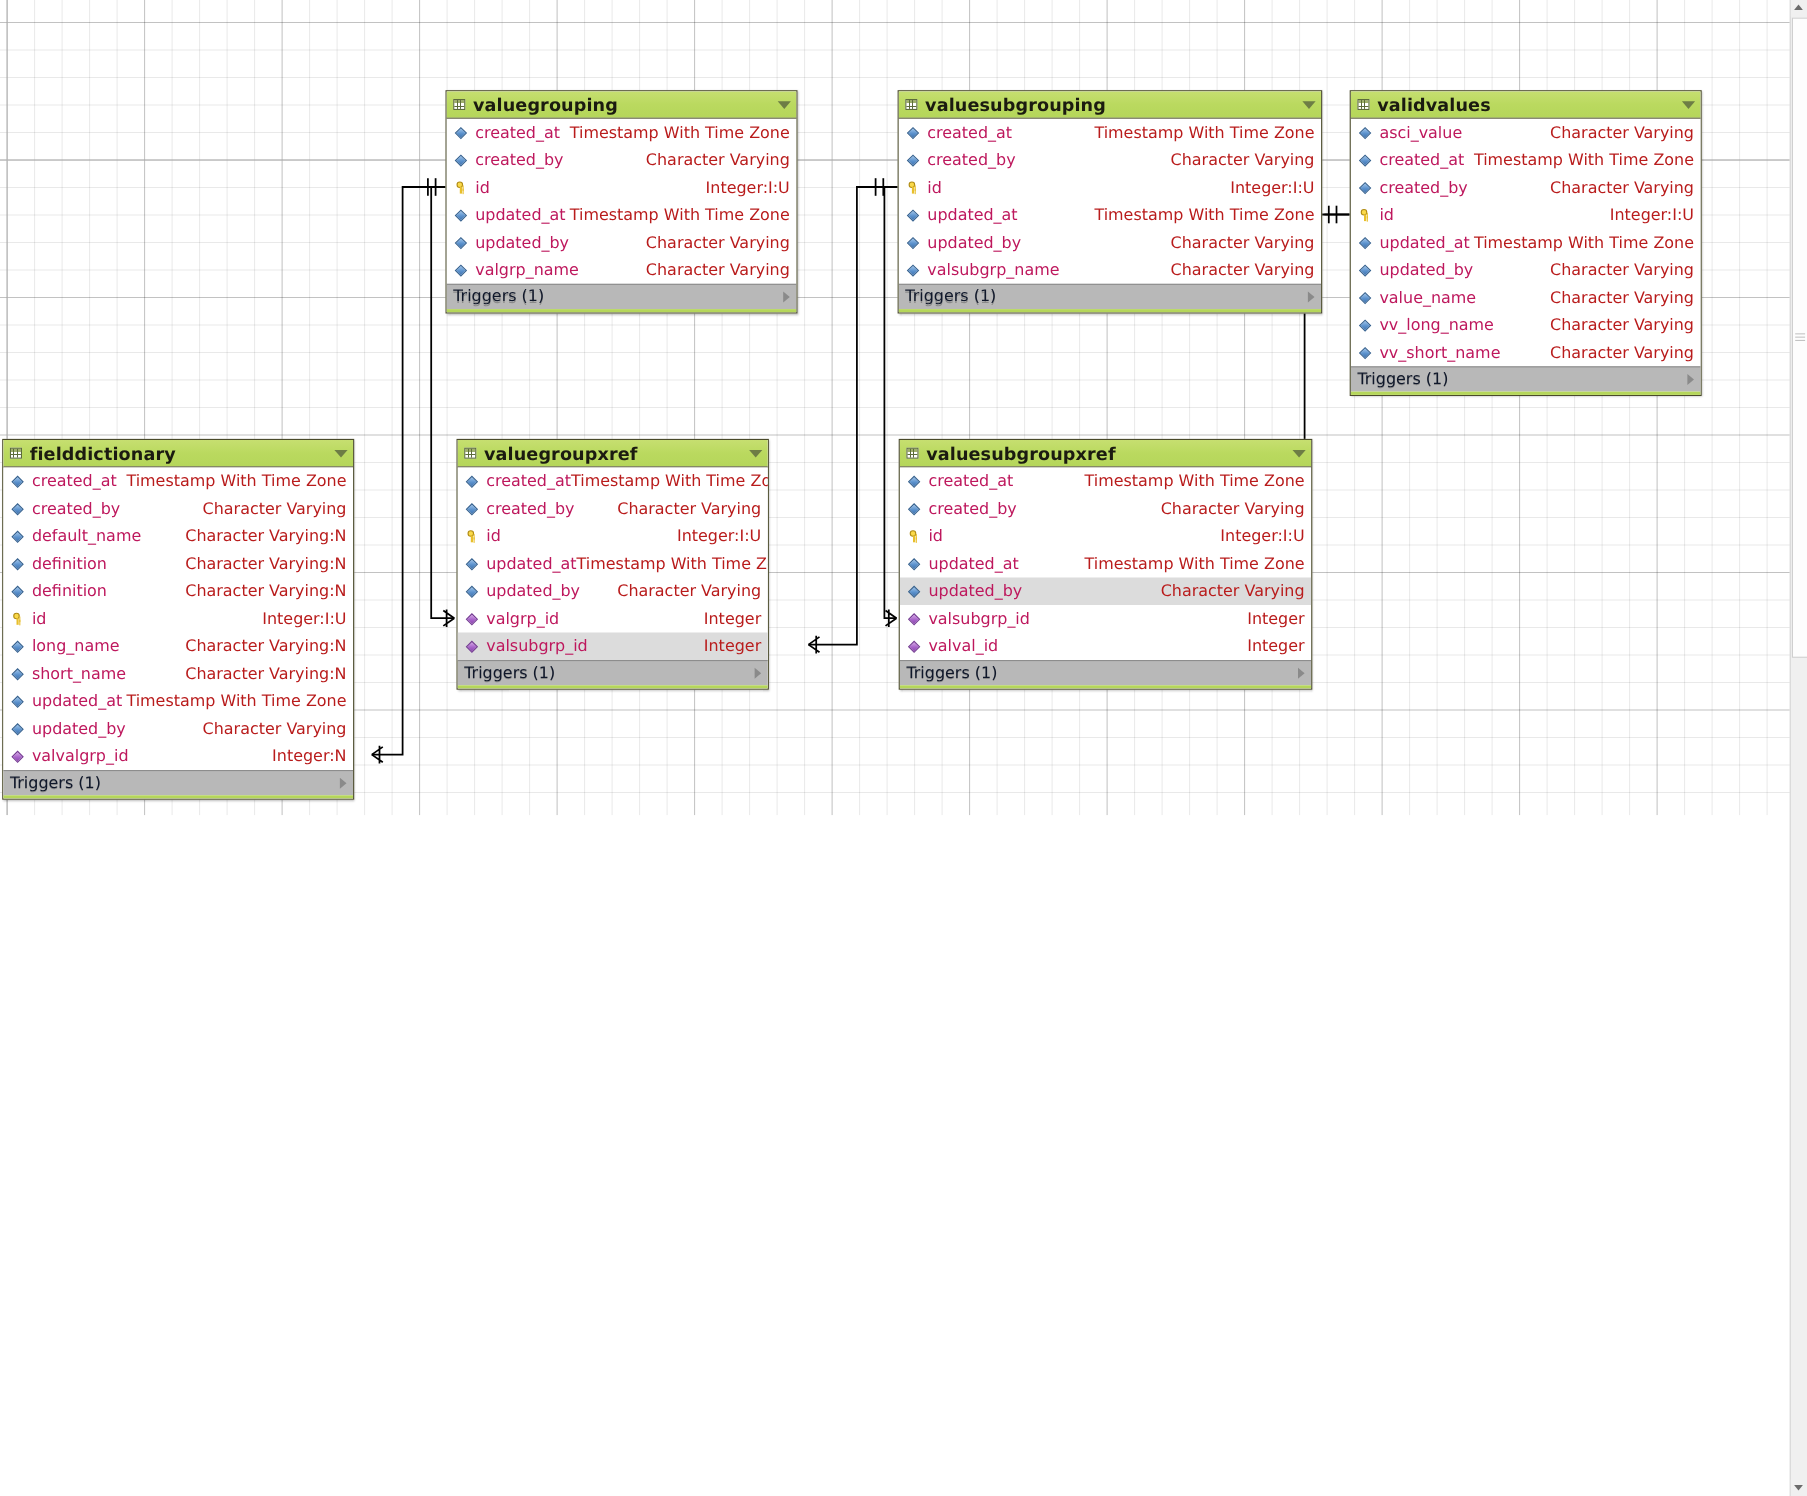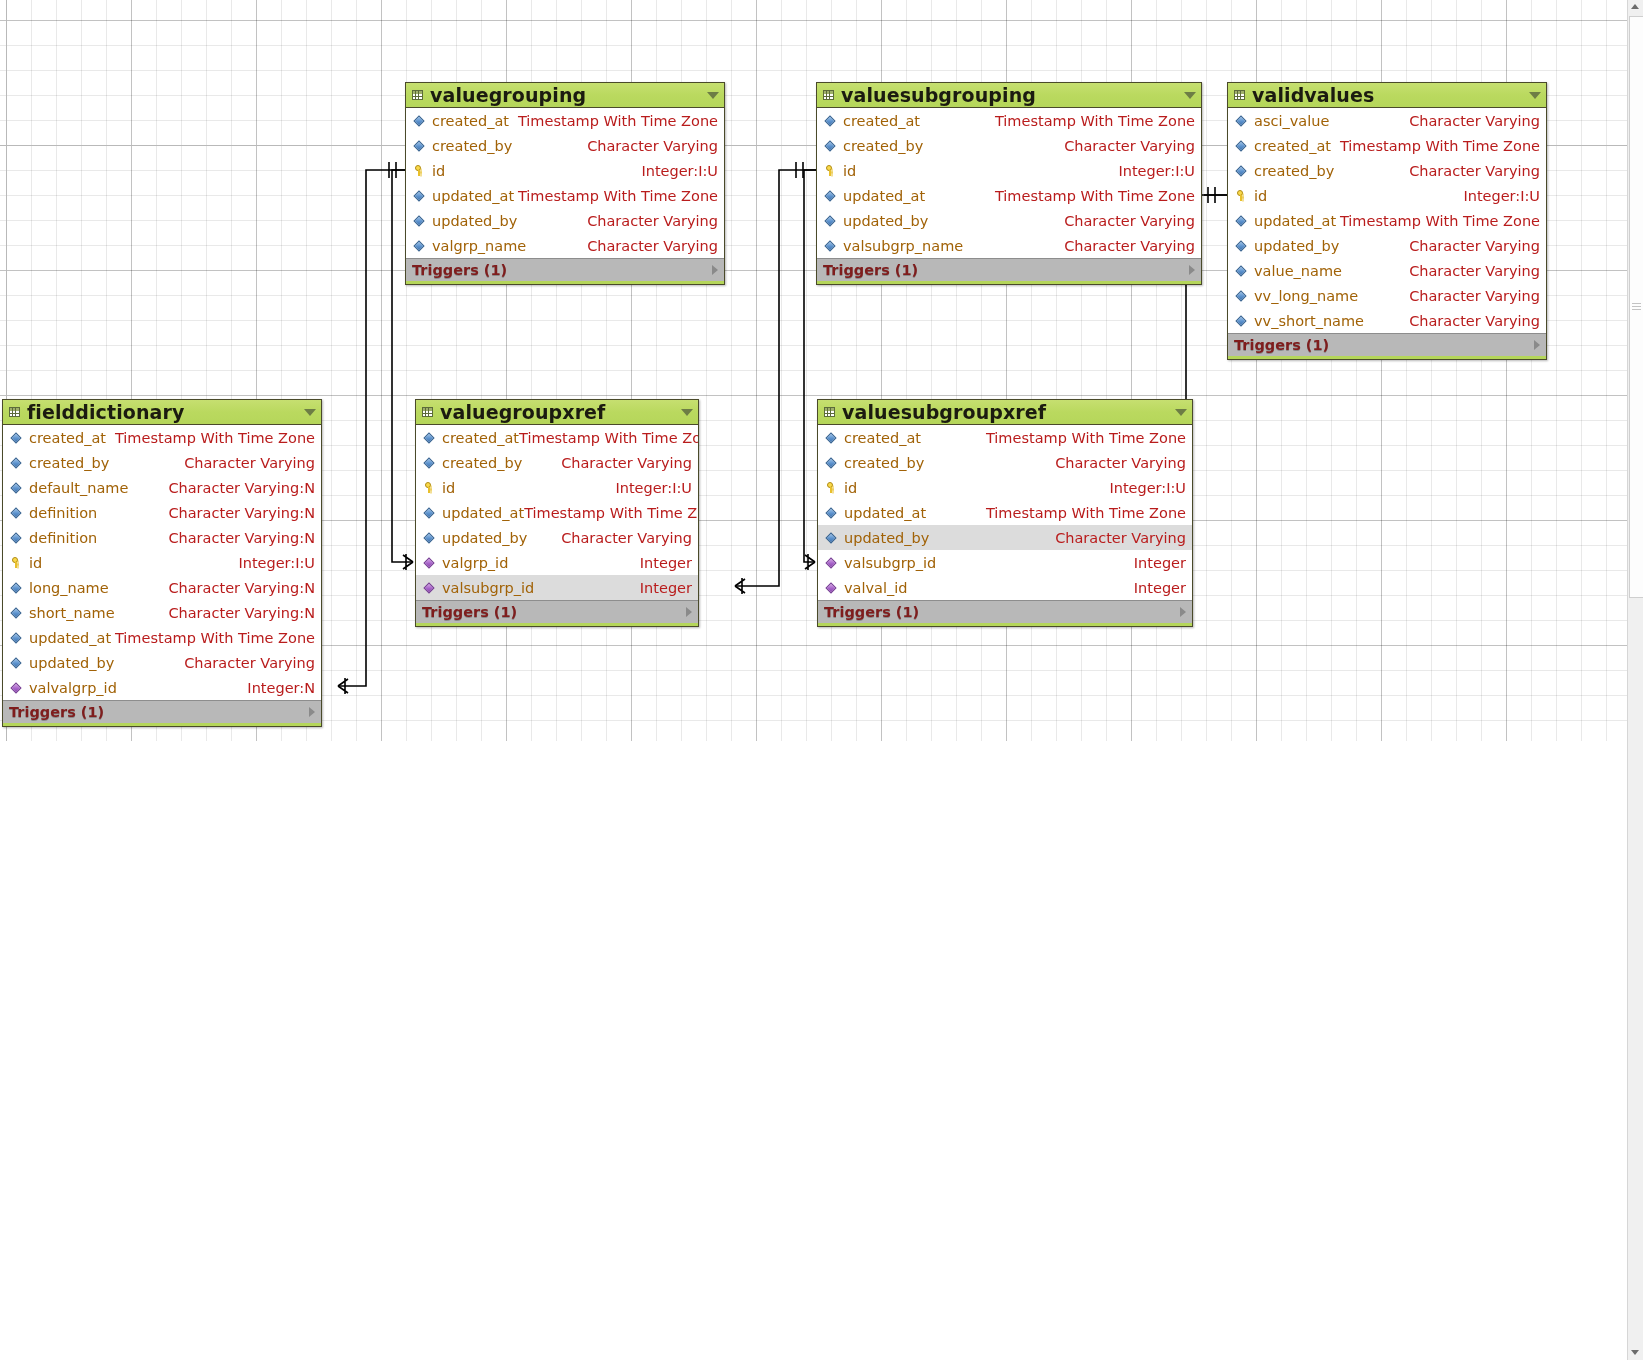--- a/index.html
+++ b/index.html
@@ -76,38 +76,38 @@
   .tbl-icon{
     width:11px;height:10px;margin-right:7px;flex:0 0 auto;
     background:#ffffff;
     border:1px solid #5c6b3a;
     box-sizing:border-box;
     background-image:
       linear-gradient(to right,transparent 2px,#5c6b3a 2px,#5c6b3a 3px,transparent 3px,transparent 5px,#5c6b3a 5px,#5c6b3a 6px,transparent 6px),
       linear-gradient(to bottom,#9fb06a 0,#9fb06a 3px,transparent 3px,transparent 5px,#5c6b3a 5px,#5c6b3a 6px,transparent 6px);
   }
   .ent-title{
-    font-size:19px;font-weight:bold;color:#1b1b10;
+    font-size:16px;font-weight:bold;color:#1b1b10;
     letter-spacing:0.1px;white-space:nowrap;flex:1 1 auto;
   }
   .head-caret{
     width:0;height:0;flex:0 0 auto;
     border-left:6px solid transparent;border-right:6px solid transparent;
     border-top:7px solid #6d7d45;
     margin-left:6px;
   }
 
   .ent-rows{background:#ffffff;}
   .row{
     height:25px;display:flex;align-items:center;
     padding:0 6px 0 7px;box-sizing:border-box;
     font-size:14.5px;
   }
   .row.sel{background:#dcdcdc;}
-  .col-name{color:#a16207;white-space:nowrap;flex:0 0 auto;}
+  .col-name{color:#be185d;white-space:nowrap;flex:0 0 auto;}
   .col-spacer{flex:1 1 auto;}
   .col-type{color:#b91c1c;white-space:nowrap;flex:0 0 auto;}
 
   
   .glyph{width:13px;height:13px;margin-right:6px;flex:0 0 auto;position:relative;}
   .glyph.attr::before,.glyph.fk::before{
     content:"";position:absolute;left:2px;top:2.5px;width:8px;height:8px;
     transform:rotate(45deg);
     box-sizing:border-box;
   }
@@ -122,21 +122,21 @@
     content:"";position:absolute;left:4.5px;top:6px;width:2px;height:6px;
     background:#e8bf2c;
     box-shadow:2px -2px 0 -0.5px #e8bf2c,2px 1px 0 -0.5px #e8bf2c;
   }
 
   .ent-foot{
     height:23px;background:#b8b8b8;border-top:1px solid #8d8d8d;
     display:flex;align-items:center;padding:0 6px 0 6px;box-sizing:border-box;
   }
   .foot-label{
-    font-size:14.5px;font-weight:bold;color:#7f1d1d;
+    font-size:14.5px;font-weight:normal;color:#0f172a;
     text-shadow:0 1px 0 rgba(0,0,0,0.25);
     white-space:nowrap;flex:1 1 auto;
   }
   .foot-caret{
     width:0;height:0;flex:0 0 auto;
     border-top:5px solid transparent;border-bottom:5px solid transparent;
     border-left:6px solid #8a8a8a;
   }
   .ent-bottom{height:3px;background:#b5d65a;}
 

